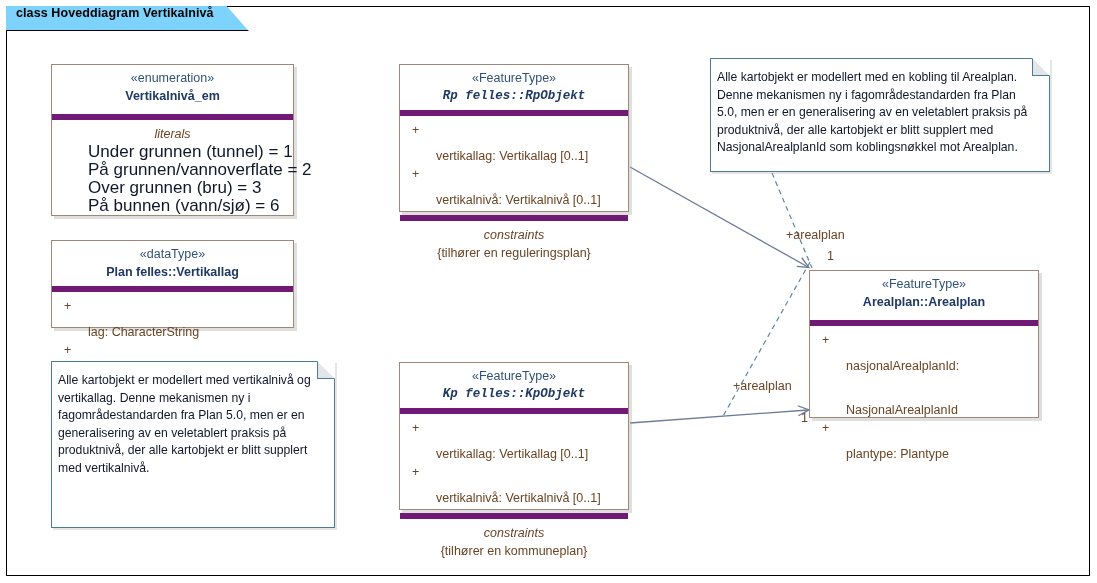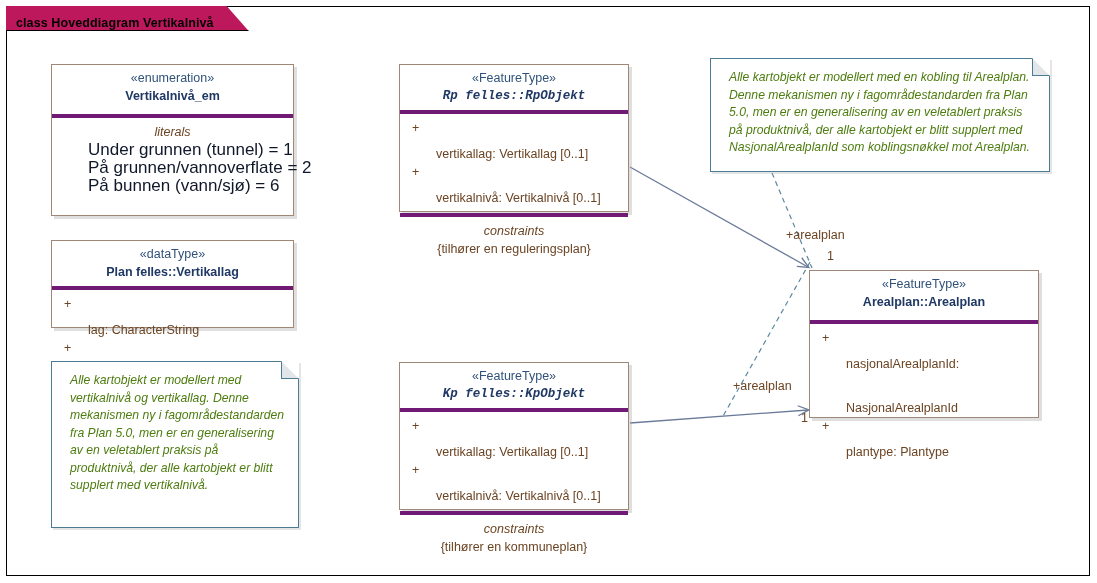--- a/index.html
+++ b/index.html
@@ -29,27 +29,27 @@
     border: 1px solid #000000;
     box-sizing: border-box;
     background: transparent;
   }
   .frame-tab {
     position: absolute;
     left: 6px;
     top: 6px;
     height: 25px;
     padding: 0 34px 0 10px;
-    background: #be185d;
+    background: #7dd3fc;
     border: 1px solid #000000;
     border-top: none;
     border-left: none;
     box-sizing: border-box;
     display: flex;
-    align-items: flex-end;
+    align-items: flex-start;
     
     clip-path: polygon(0 0, calc(100% - 22px) 0, 100% 100%, 0 100%);
   }
   .frame-tab-label {
     font-size: 12.5px;
     font-weight: bold;
     color: #000000;
     white-space: nowrap;
     letter-spacing: 0.1px;
   }
@@ -60,21 +60,21 @@
     box-sizing: border-box;
     border: 1px solid #a08878;
     background: #ffffff;
     box-shadow: 3px 3px 0 0 rgba(170,170,170,0.38);
   }
   .uml-section {
     box-sizing: border-box;
     padding: 5px 8px 6px 8px;
   }
   .uml-section + .uml-section {
-    border-top: 4px solid #701a75;
+    border-top: 6px solid #701a75;
   }
   .uml-stereotype {
     text-align: center;
     font-size: 12.5px;
     color: #30527a;
     line-height: 17px;
     white-space: nowrap;
   }
   .uml-name {
     text-align: center;
@@ -126,26 +126,25 @@
     flex: 1 1 auto;
     margin-top: 26px;
   }
 
   
   .note {
     position: absolute;
     box-sizing: border-box;
     background: #ffffff;
     border: 1px solid #4a7d95;
-    padding: 10px 12px 10px 18px;
+    padding: 10px 12px 10px 6px;
     font-size: 12.2px;
     line-height: 17.5px;
-    color: #4d7c0f;
+    color: #0f172a;
     box-shadow: 2px 2px 0 0 rgba(170,170,170,0.30);
-    font-style: italic;
   }
   .note-fold {
     position: absolute;
     right: -1px;
     top: -1px;
     width: 17px;
     height: 17px;
     background: #e2e6e9;
     border-left: 1px solid #4a7d95;
     border-bottom: 1px solid #4a7d95;
@@ -214,41 +213,42 @@
 
   <div class="uml-box" style="left:51px; top:64px; width:243px; height:152px;">
     <div class="uml-section" style="height:49px;">
       <div class="uml-stereotype">«enumeration»</div>
       <div class="uml-name">Vertikalnivå_em</div>
     </div>
     <div class="uml-section">
       <div class="uml-section-title">literals</div>
       <div class="uml-literal">Under grunnen (tunnel) = 1</div>
       <div class="uml-literal">På grunnen/vannoverflate = 2</div>
+      <div class="uml-literal">Over grunnen (bru) = 3</div>
       <div class="uml-literal">På bunnen (vann/sjø) = 6</div>
     </div>
   </div>
 
   <div class="uml-box" style="left:51px; top:240px; width:243px; height:88px;">
     <div class="uml-section" style="height:45px;">
       <div class="uml-stereotype">«dataType»</div>
       <div class="uml-name">Plan felles::Vertikallag</div>
     </div>
     <div class="uml-section">
       <div class="attr-row">
         <span class="attr-vis">+</span>
         <span class="attr-text">lag: CharacterString</span>
       </div>
       <div class="attr-row">
         <span class="attr-vis">+</span>
       </div>
     </div>
   </div>
 
-  <div class="note" style="left:51px; top:361px; width:248px; height:167px;">
+  <div class="note" style="left:51px; top:361px; width:284px; height:167px;">
     <div class="note-corner-mask"></div>
     <div class="note-fold"></div>
     <div class="note-text">Alle kartobjekt er modellert med vertikalnivå og vertikallag. Denne mekanismen ny i fagområdestandarden fra Plan 5.0, men er en generalisering av en veletablert praksis på produktnivå, der alle kartobjekt er blitt supplert med vertikalnivå.</div>
   </div>
 
   <div class="uml-box" style="left:399px; top:64px; width:230px; height:148px;">
     <div class="uml-section" style="height:45px;">
       <div class="uml-stereotype">«FeatureType»</div>
       <div class="uml-name abstract">Rp felles::RpObjekt</div>
     </div>

